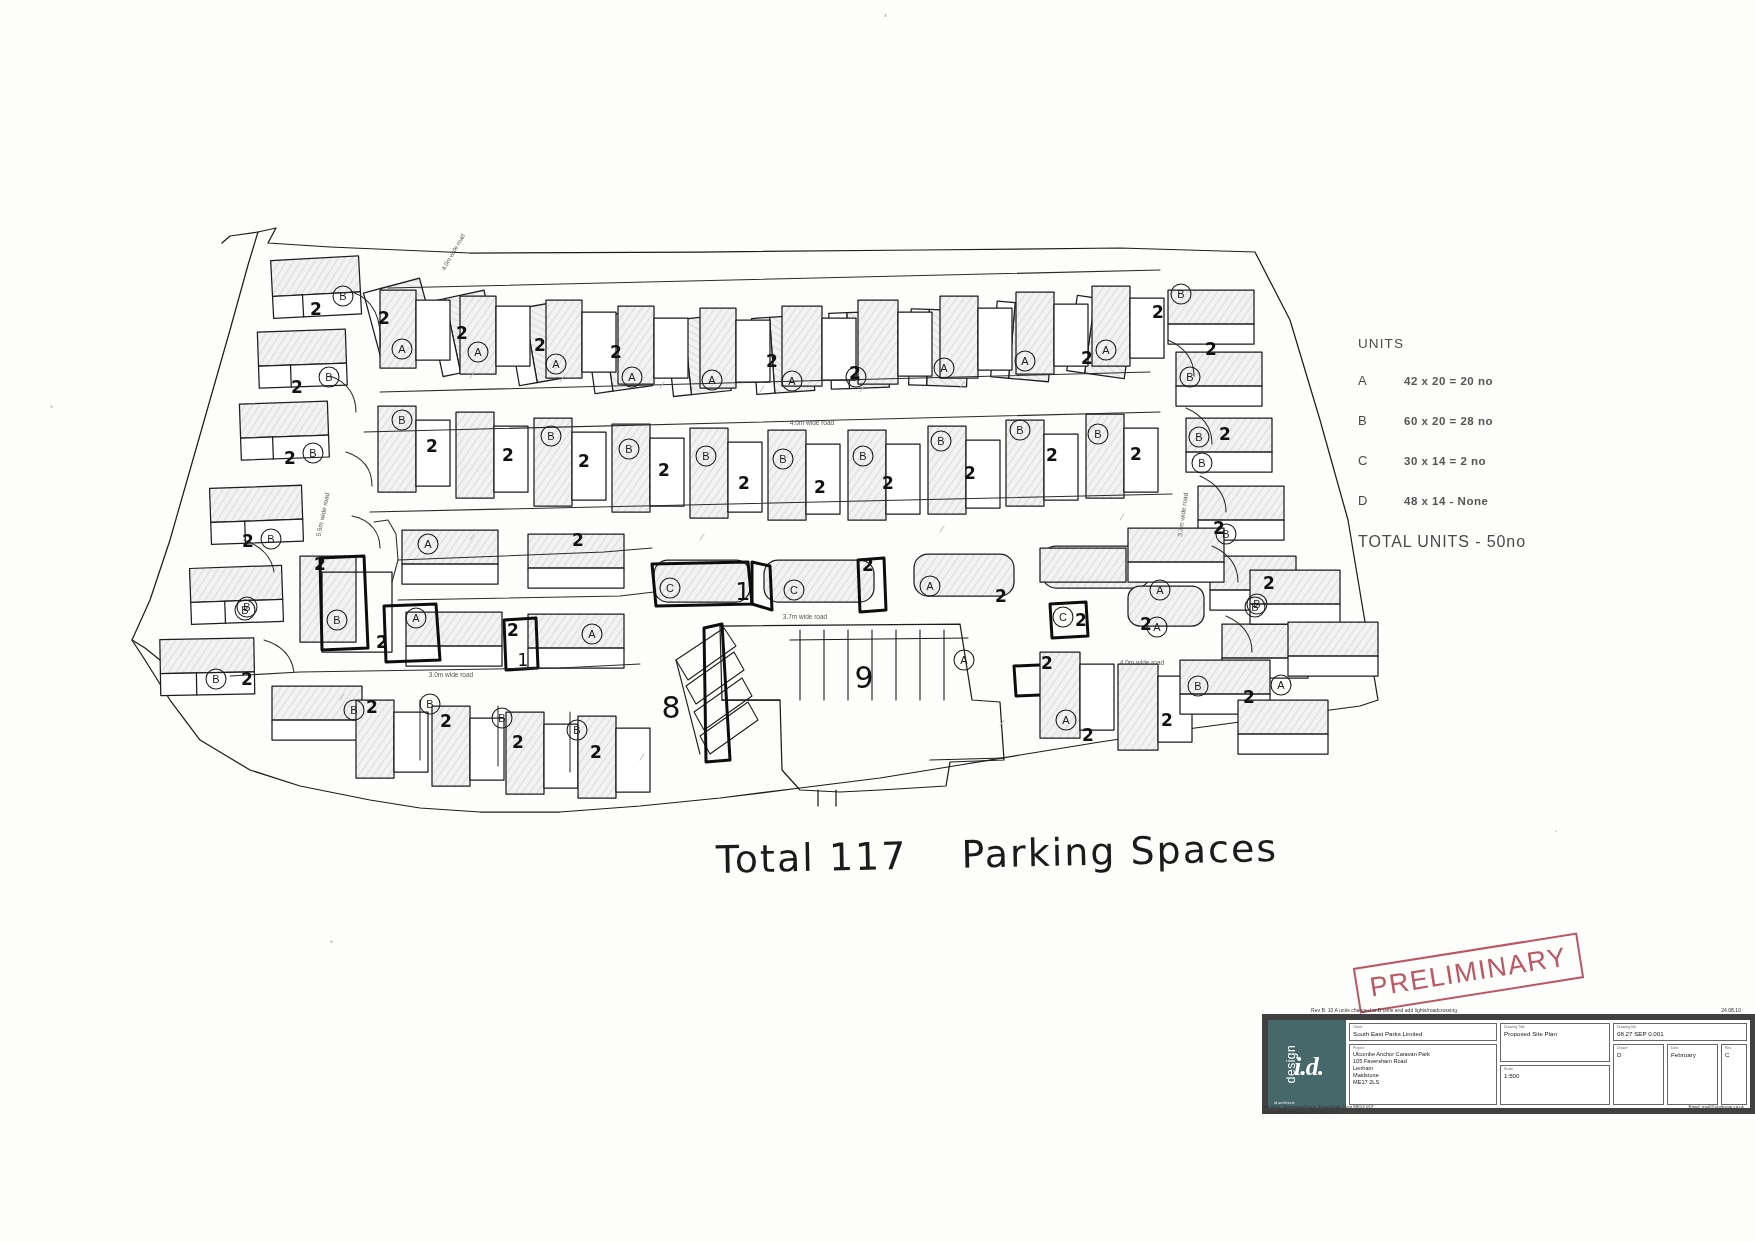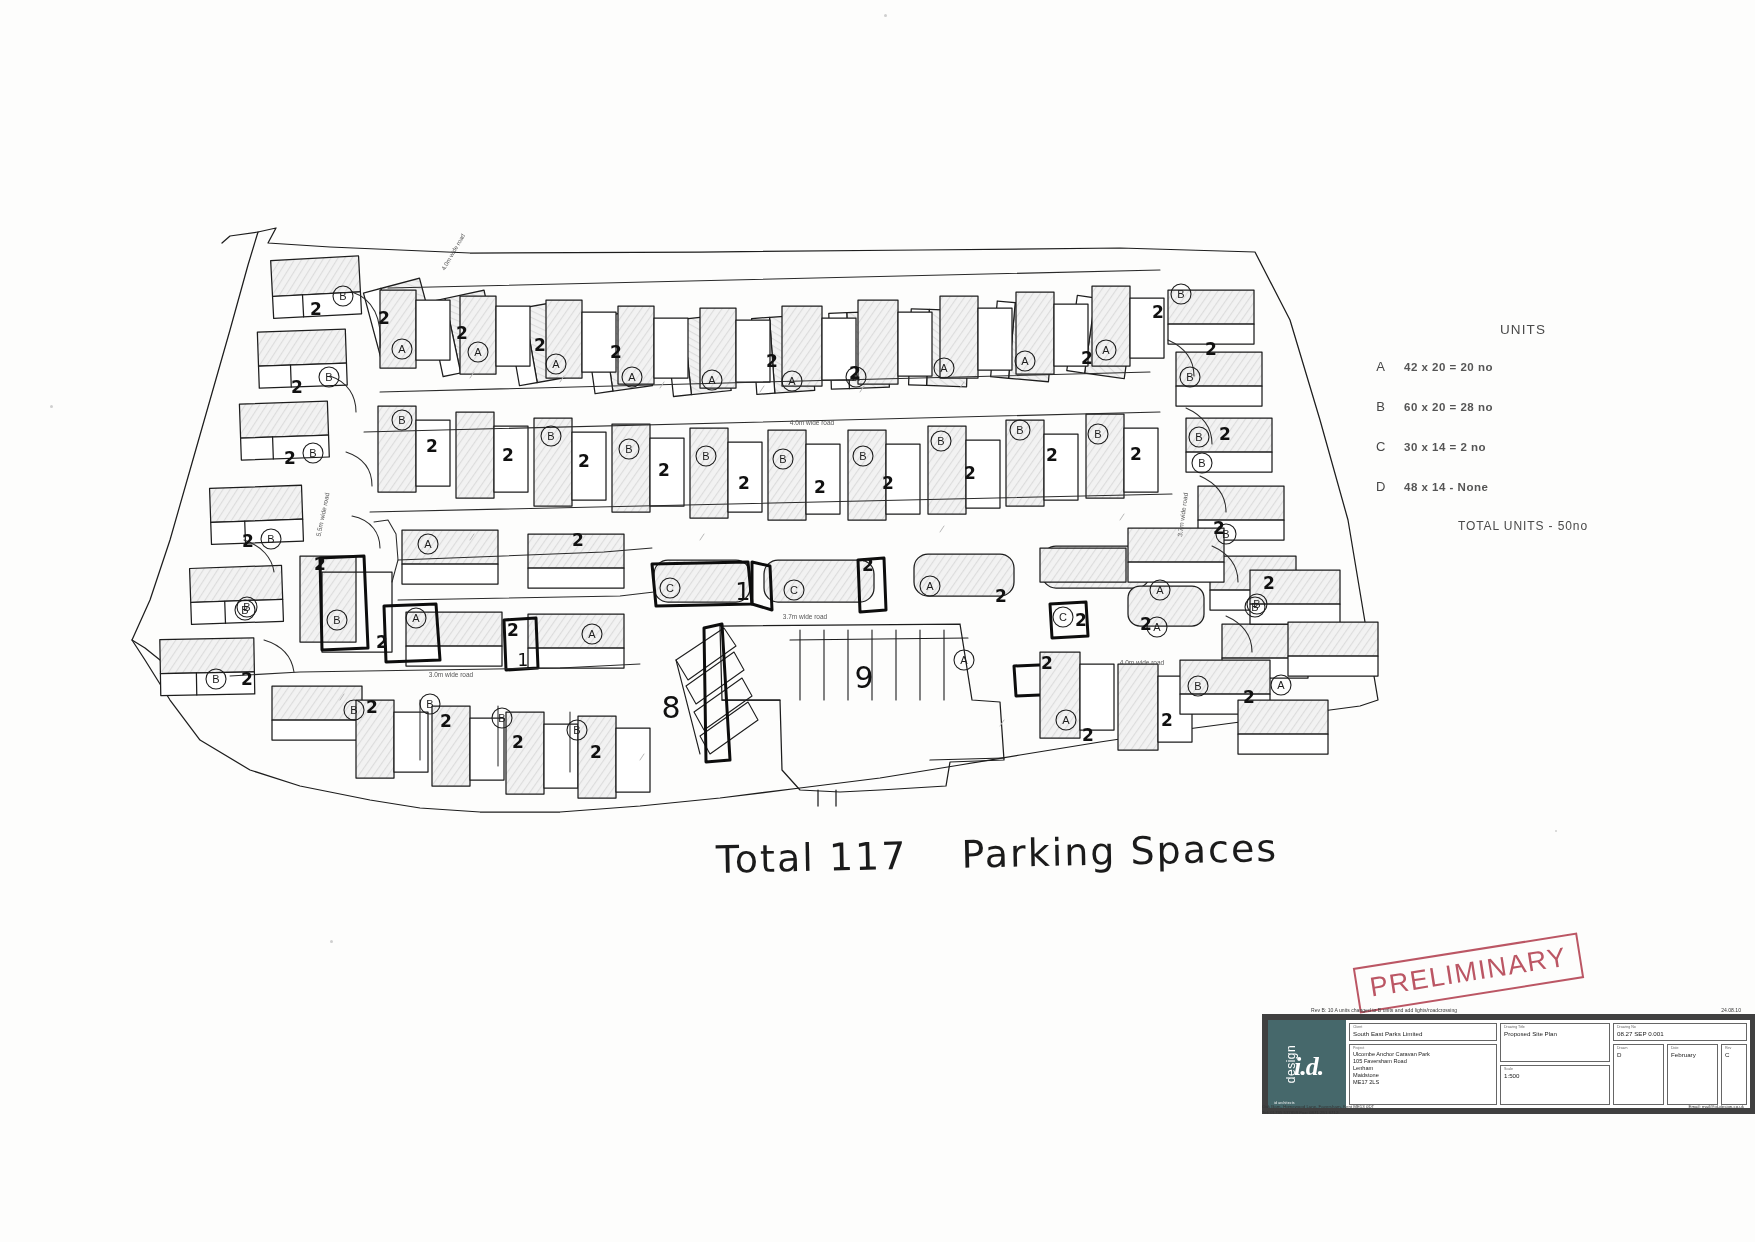--- a/index.html
+++ b/index.html
@@ -24,24 +24,23 @@
   #plan-svg {
     position: absolute;
     left: 0; top: 0;
     width: 1755px;
     height: 1242px;
   }
   
   #units-legend {
     position: absolute;
     left: 1358px;
-    top: 322px;
+    top: 336px;
     width: 330px;
     color: #3b3b3b;
-    text-align: center;
   }
   #units-legend .legend-title {
     font-size: 13.5px;
     letter-spacing: 1.1px;
     color: #4a4a4a;
     margin-bottom: 22px;
   }
   #units-legend .legend-row {
     display: flex;
     align-items: baseline;
@@ -56,21 +55,21 @@
     color: #474747;
   }
   #units-legend .legend-desc {
     letter-spacing: .5px;
     font-size: 11.5px;
     color: #555;
     font-weight: bold;
   }
   #units-legend .legend-total {
     margin-top: 12px;
-    font-size: 12px;
+    font-size: 16px;
     letter-spacing: .9px;
     color: #4a4a4a;
   }
   
   #levels-note {
     position: absolute;
     left: 103px;
     top: 877px;
     color: #5b7d5b;
     font-size: 19.5px;

